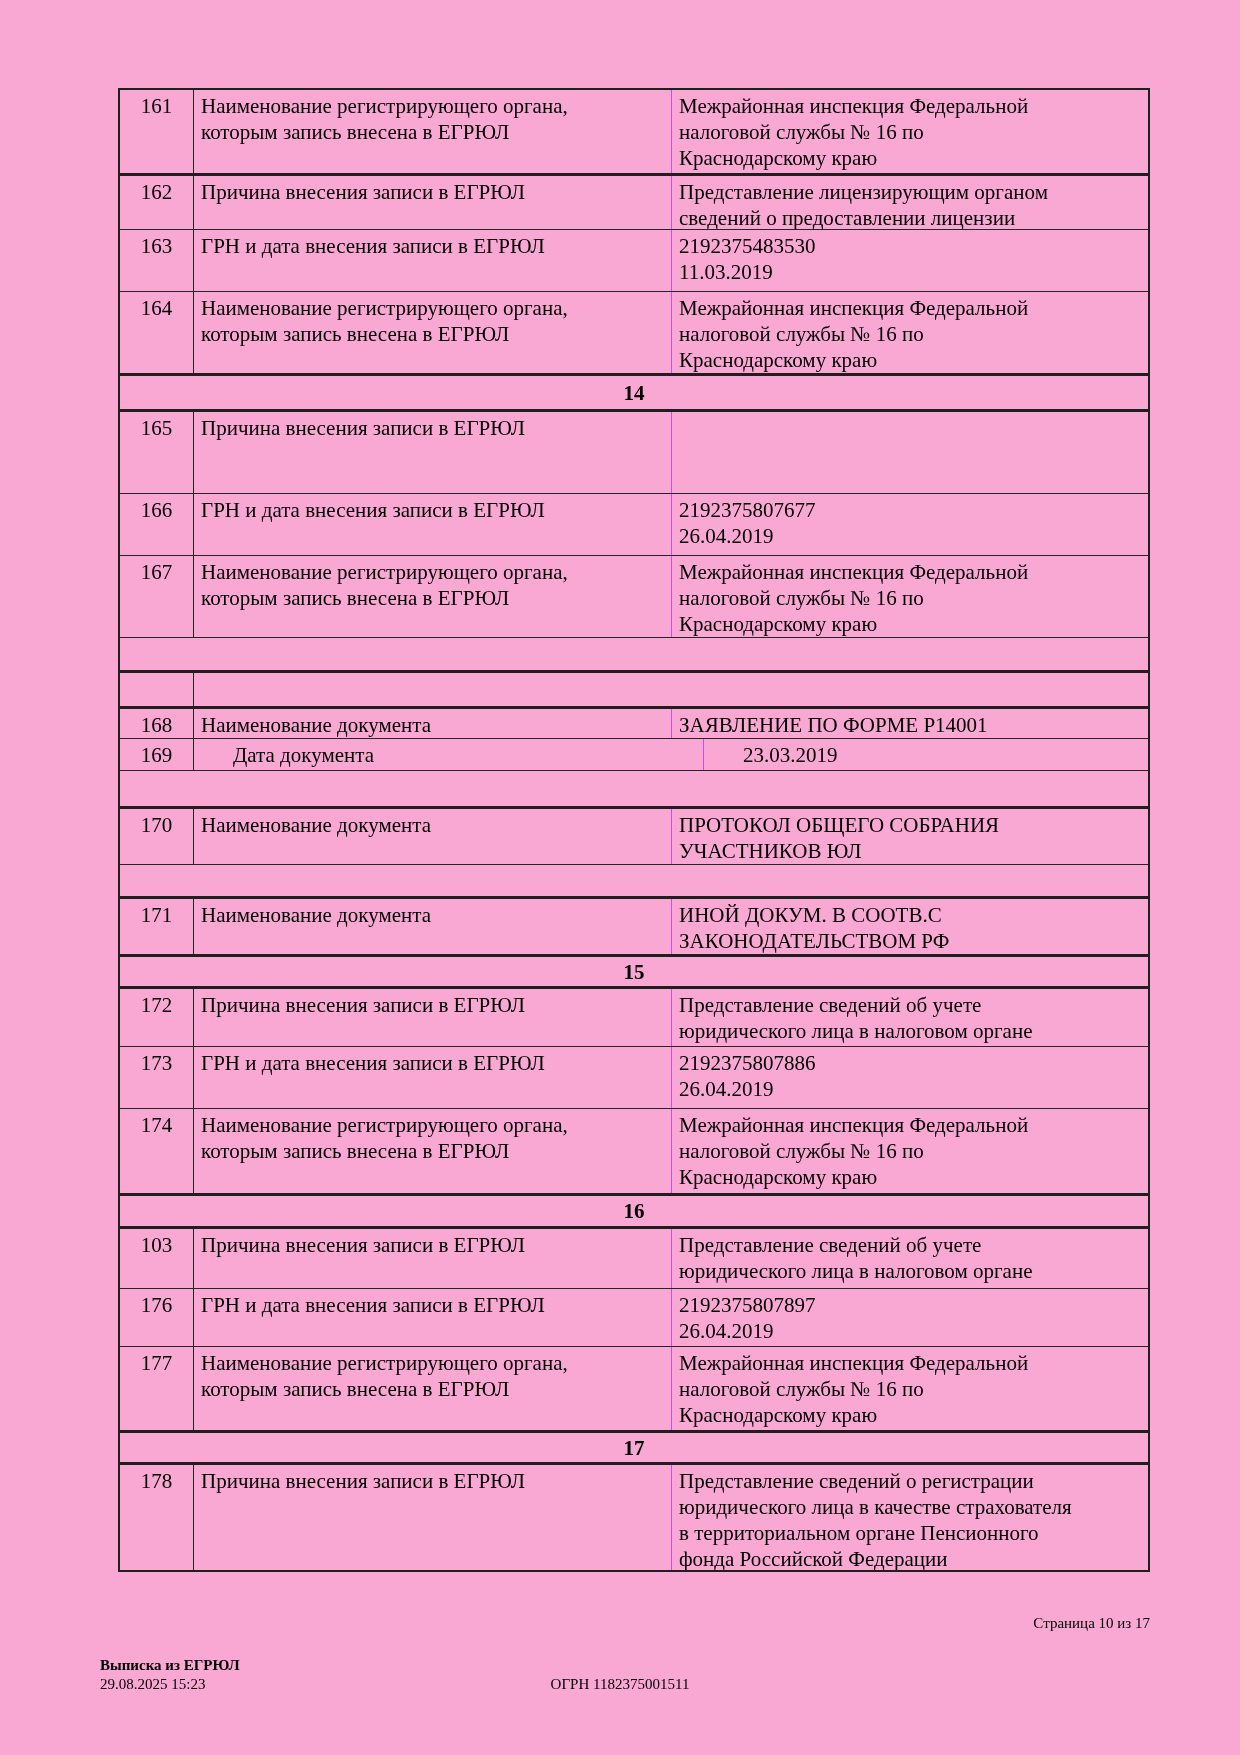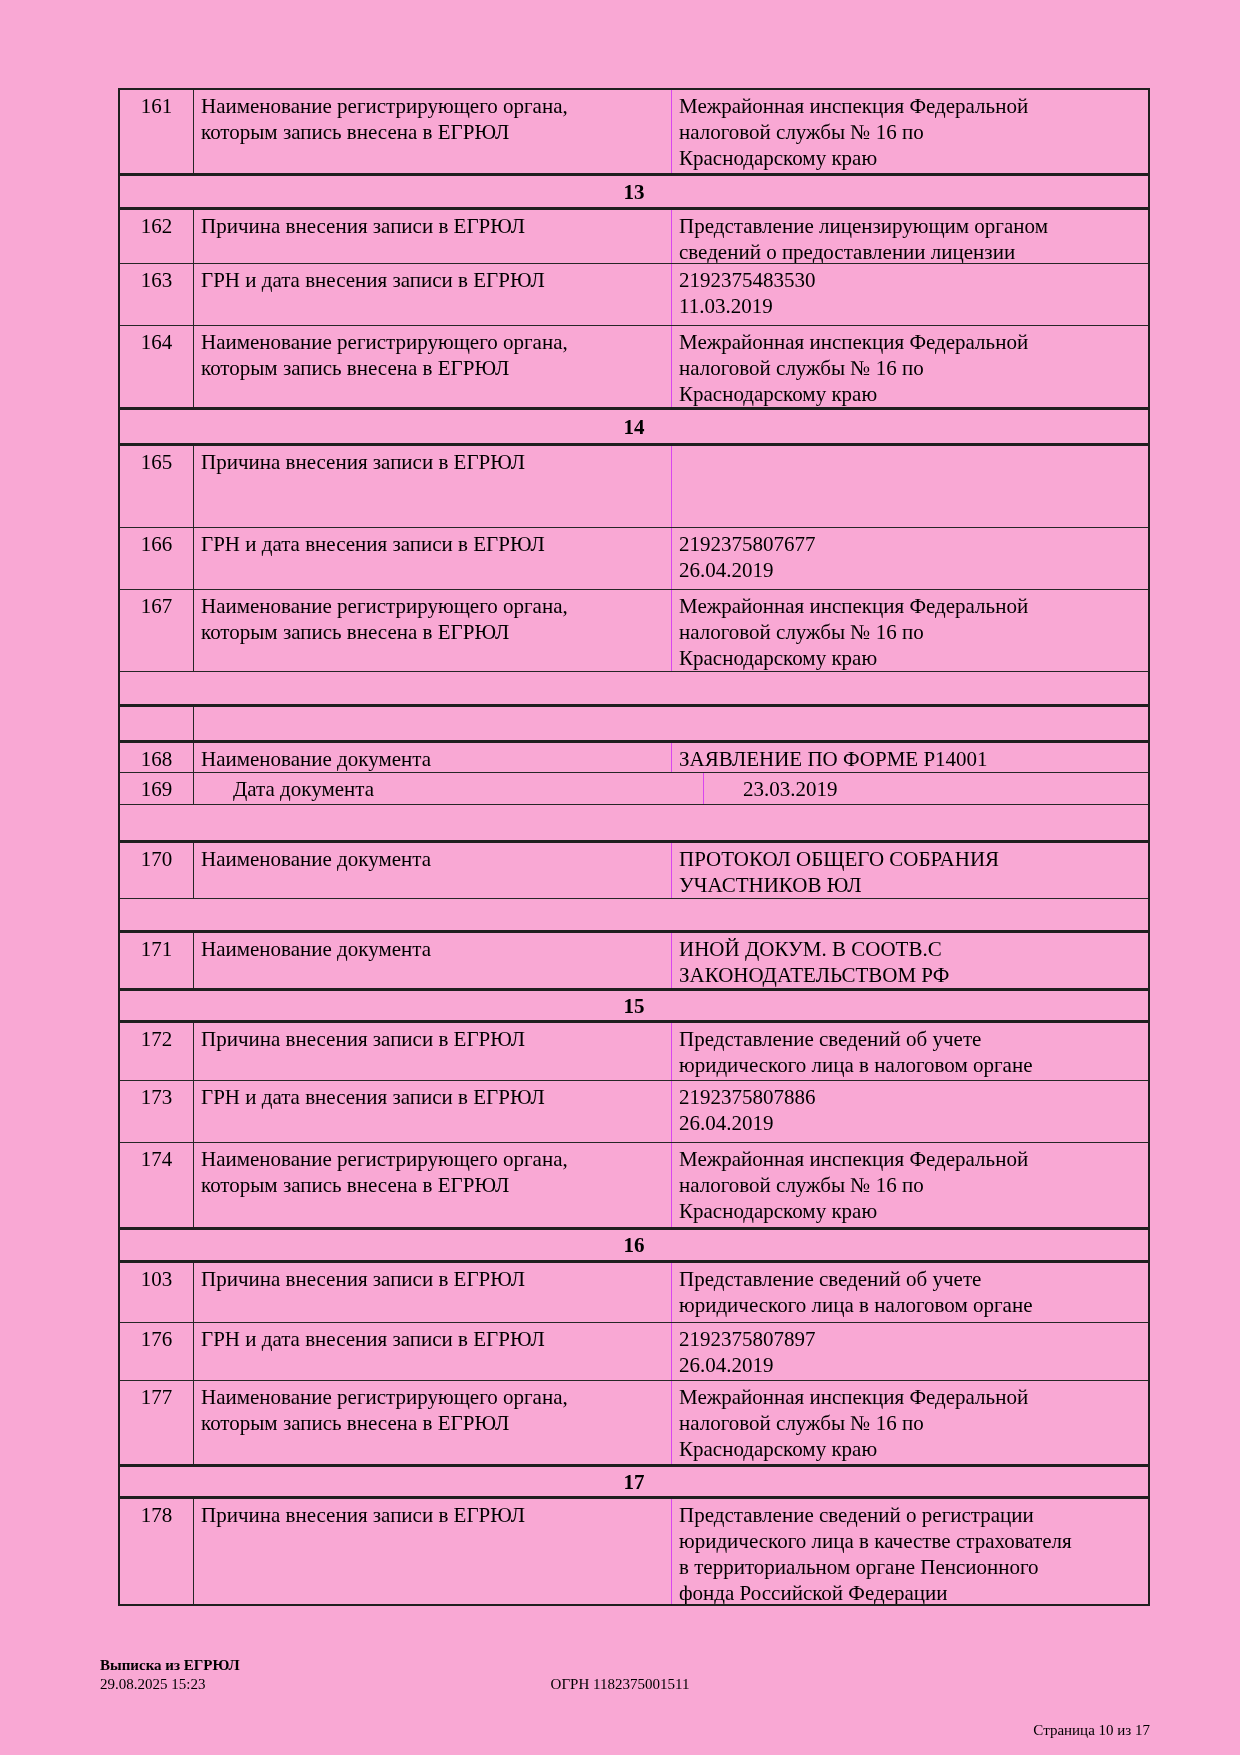--- a/index.html
+++ b/index.html
@@ -64,40 +64,37 @@
   }
   .footer-left .doc-type{font-weight:bold;}
   .footer-center{
     position:absolute;
     left:0;top:1675px;width:1240px;
     text-align:center;
     font-size:15px;line-height:19px;
   }
   .footer-right{
     position:absolute;
-    right:90px;top:1721px;
+    right:90px;top:1614px;
     font-size:15px;line-height:19px;
   }
 </style>
 </head>
 <body>
 
 <div class="page">
 
   <div class="egrul-table" id="egrul-table">
       <div class="trow data bt-none" style="height: 83px;">
         <div class="cell c-num">161</div>
         <div class="cell c-label">Наименование регистрирующего органа,
 которым запись внесена в ЕГРЮЛ</div>
         <div class="cell c-value">Межрайонная инспекция Федеральной
 налоговой службы № 16 по
 Краснодарскому краю</div>
-      </div>
-      <div class="trow section bt-thick" style="height: 34px;">
-        <div class="cell">13</div>
       </div>
       <div class="trow data bt-thick" style="height: 56px;">
         <div class="cell c-num">162</div>
         <div class="cell c-label">Причина внесения записи в ЕГРЮЛ</div>
         <div class="cell c-value">Представление лицензирующим органом
 сведений о предоставлении лицензии</div>
       </div>
       <div class="trow data" style="height: 62px;">
         <div class="cell c-num">163</div>
         <div class="cell c-label">ГРН и дата внесения записи в ЕГРЮЛ</div>

